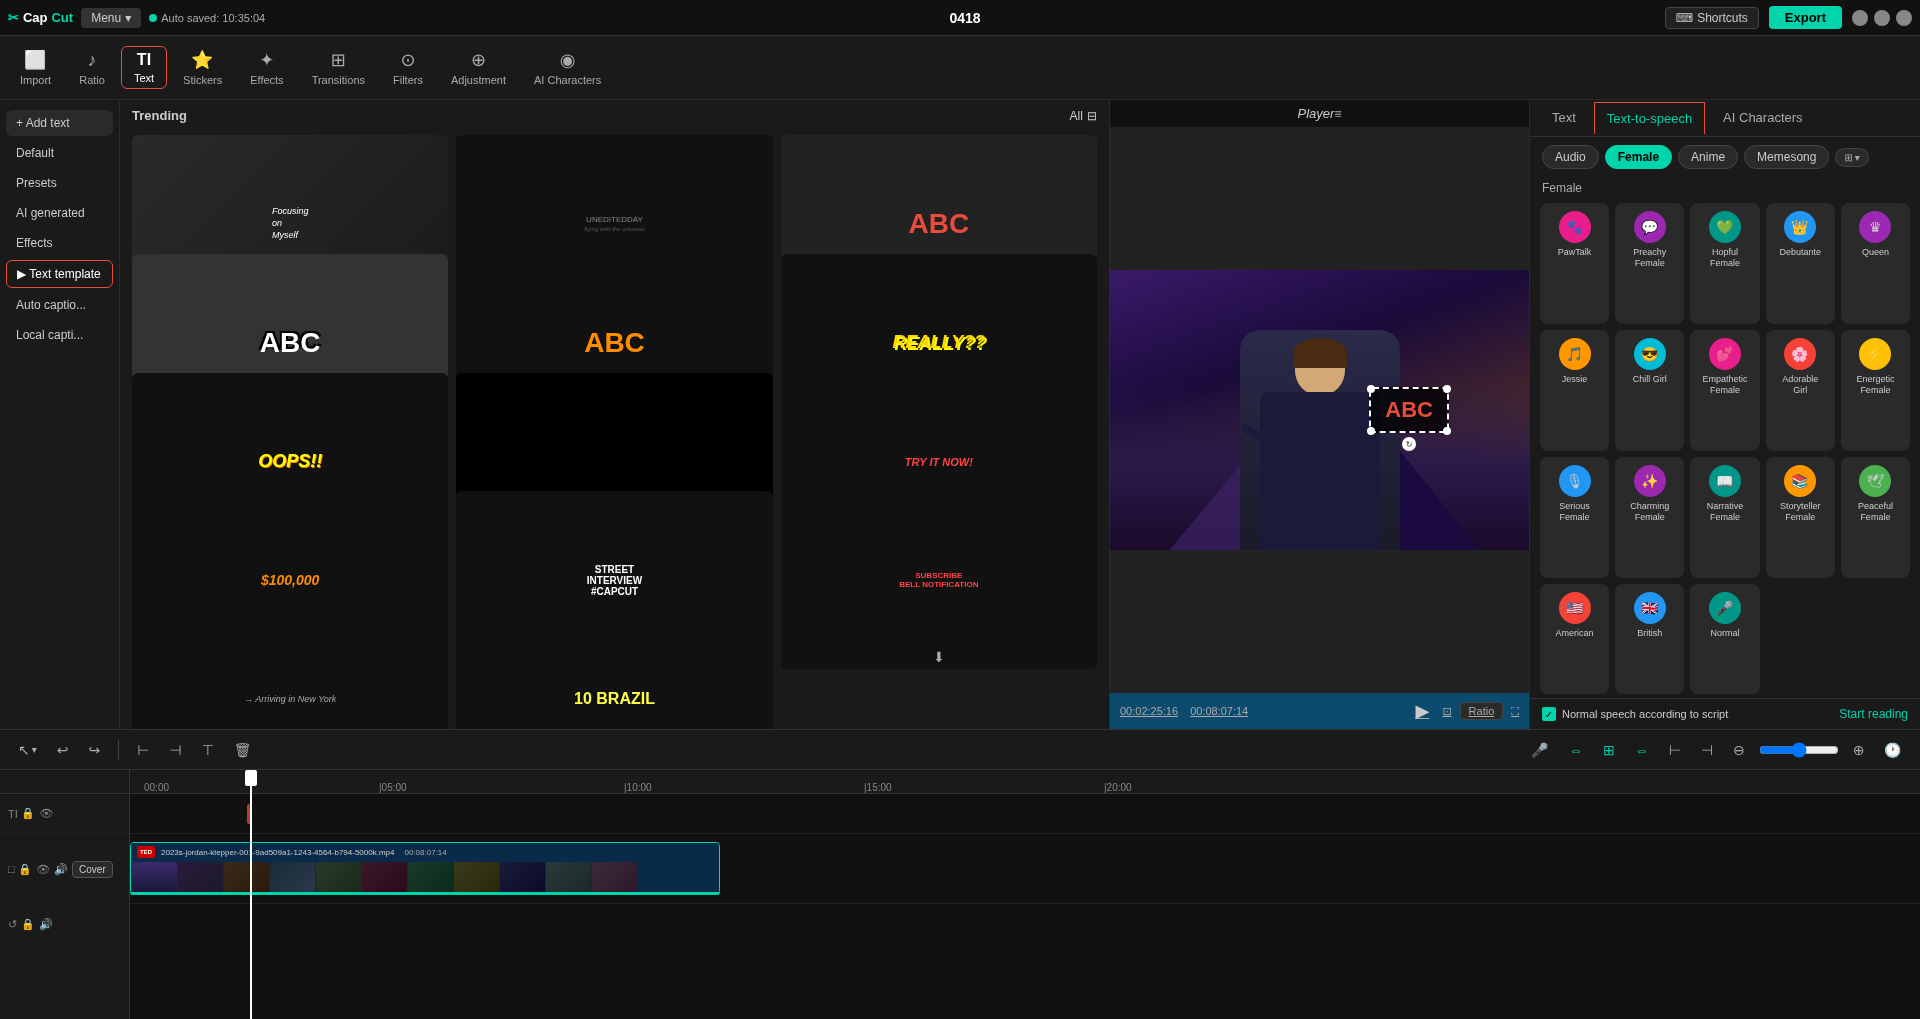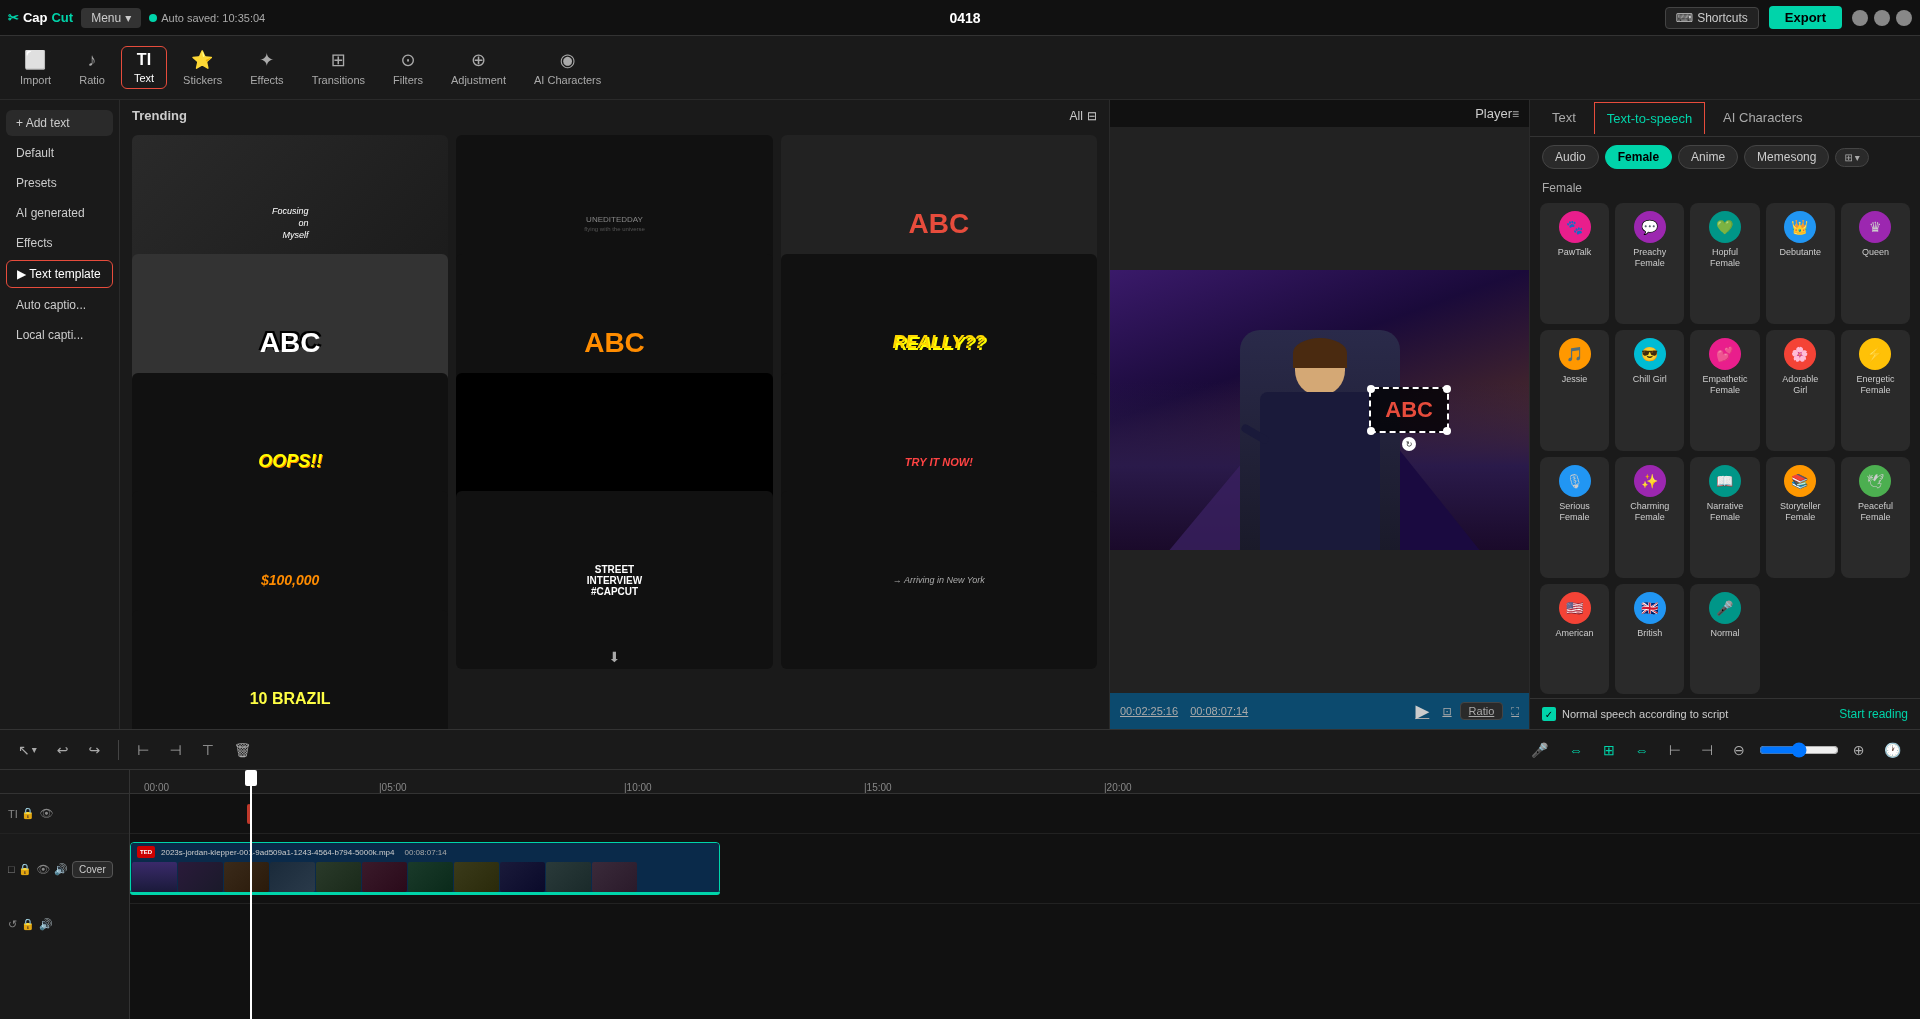--- a/index.html
+++ b/index.html
@@ -53,21 +53,21 @@
     .tpl-oops { font-size: 18px; font-weight: 900; color: #ff0; font-style: italic; text-shadow: 1px 1px 0 #f80; }
     .tpl-tryitnow { font-size: 11px; font-weight: 900; color: #ff4444; font-style: italic; }
     .tpl-money { font-size: 14px; font-weight: 900; color: #ff8c00; font-style: italic; }
     .tpl-street { font-size: 10px; font-weight: 900; color: #fff; text-align: center; text-transform: uppercase; background: #111; padding: 4px; }
     .tpl-subscribe { font-size: 8px; font-weight: 900; color: #ff4444; text-align: center; }
     .tpl-arriving { font-size: 9px; color: #aaa; font-style: italic; }
     .tpl-10brazil { font-size: 16px; font-weight: 900; color: #ff4; }
 
     
     .player-area { width: 420px; background: #111; display: flex; flex-direction: column; border-right: 1px solid #2a2a2a; flex-shrink: 0; }
-    .player-header { display: flex; align-items: center; justify-content: flex-end; padding: 6px 10px; }
+    .player-header { display: flex; align-items: center; justify-content: center; padding: 6px 10px; font-style: italic; }
     .player-title { color: #ccc; font-size: 13px; }
     .player-video { flex: 1; background: #222; position: relative; display: flex; align-items: center; justify-content: center; }
     .video-placeholder { width: 100%; height: 280px; background: linear-gradient(135deg, #3a2a5e 0%, #1a1a3e 40%, #8B4513 100%); position: relative; display: flex; align-items: center; justify-content: center; }
     .player-controls { background: #0c4a6e; padding: 6px 10px; display: flex; align-items: center; gap: 8px; font-size: 11px; color: #aaa; text-decoration: underline; }
     .play-btn { width: 24px; height: 24px; background: none; border: none; color: #ccc; cursor: pointer; font-size: 18px; }
 
     
     .right-panel { width: 390px; background: #1a1a1a; display: flex; flex-direction: column; flex-shrink: 0; }
     .rp-tabs { display: flex; border-bottom: 1px solid #333; padding: 0 8px; gap: 4px; }
     .rp-tab { padding: 10px 14px; color: #aaa; cursor: pointer; font-size: 13px; }
@@ -220,21 +220,21 @@
     <div class="content-header">
       <span class="trending-label">Trending</span>
       <div class="all-filter">
         <span>All</span> ⊟
       </div>
     </div>
     <div class="templates-grid">
 
       <div class="template-card" style="background:#1a1a1a;">
         <div style="display:flex;flex-direction:column;align-items:center;justify-content:center;width:100%;height:100%;background:linear-gradient(135deg,#2a2a2a,#1a1a1a);">
-          <span style="font-size:9px;color:#fff;font-style:italic;text-align:right;line-height:1.3;">Focusing<br>on<br>Myself</span>
+          <span style="font-size:9px;color:#fff;font-style:italic;text-align:left;line-height:1.3;">Focusing<br>on<br>Myself</span>
         </div>
         <span class="dl-btn">⬇</span>
       </div>
       <div class="template-card" style="background:#111;">
         <div style="display:flex;align-items:center;justify-content:center;width:100%;height:100%;">
           <span style="font-size:8px;color:#888;font-family:Liberation Sans, sans-serif;text-align:center;">UNEDITEDDAY<br><span style="font-size:6px;color:#555;">flying with the universe</span></span>
         </div>
         <span class="dl-btn">⬇</span>
       </div>
       <div class="template-card" style="background:#222;">
@@ -265,20 +265,24 @@
         <span class="tpl-tryitnow">TRY IT NOW!</span>
         <span class="dl-btn">⬇</span>
       </div>
       <div class="template-card" style="background:#111;">
         <span class="tpl-money">$100,000</span>
         <span class="dl-btn">⬇</span>
       </div>
 
       <div class="template-card" style="background:#111;">
         <div class="tpl-street">STREET<br>INTERVIEW<br>#CAPCUT</div>
+        <span class="dl-btn">⬇</span>
+      </div>
+      <div class="template-card" style="background:#111;">
+        <div class="tpl-subscribe">SUBSCRIBE<br>BELL NOTIFICATION</div>
         <span class="dl-btn">⬇</span>
       </div>
       <div class="template-card" style="background:#111;">
         <span class="tpl-arriving">→ Arriving in New York</span>
 
       </div>
       <div class="template-card" style="background:#111;">
         <span class="tpl-10brazil">10 BRAZIL</span>
 
       </div>

